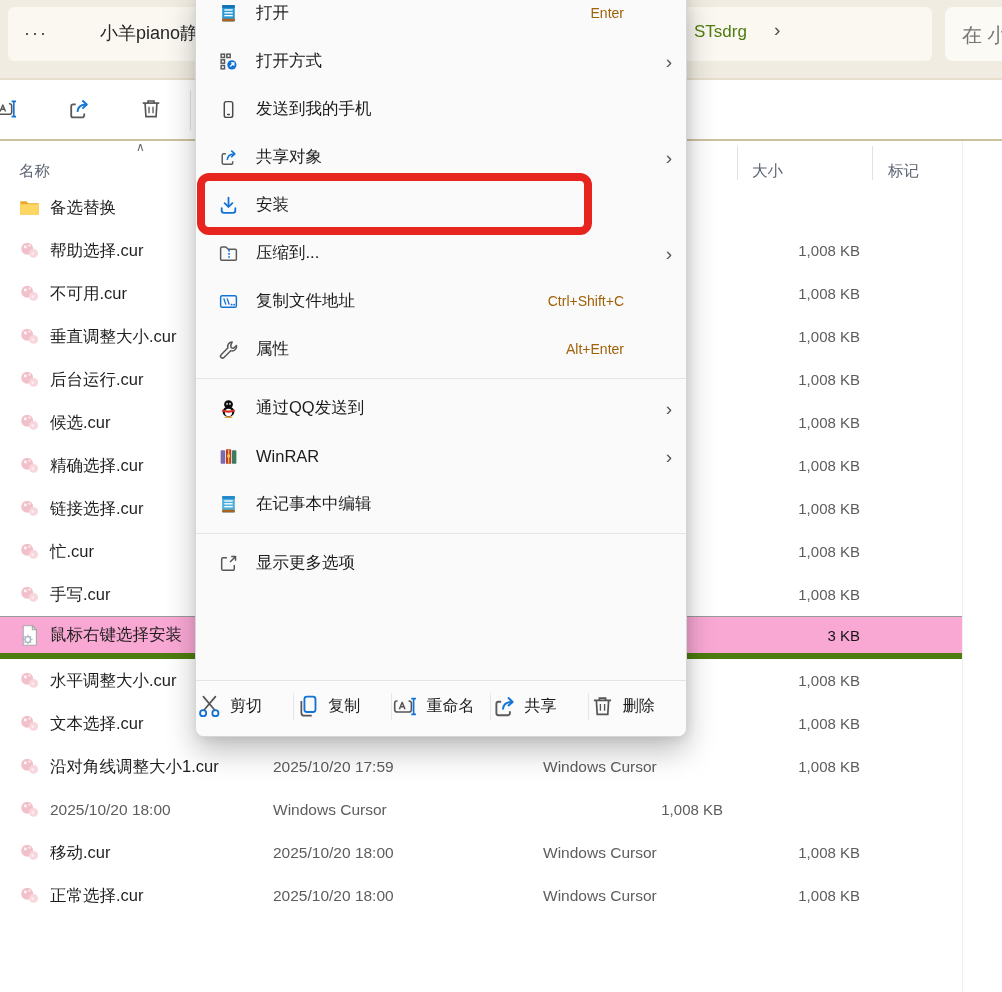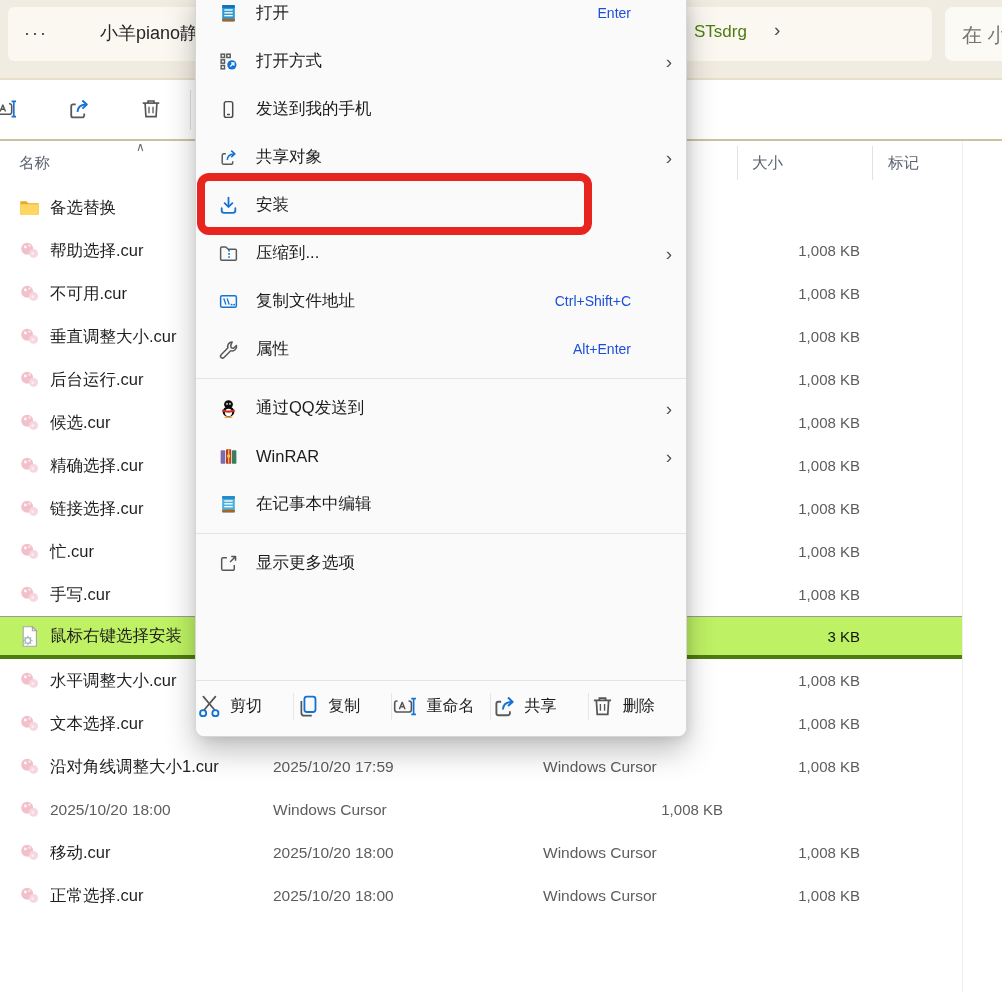--- a/index.html
+++ b/index.html
@@ -24,52 +24,52 @@
   .tb-icon{position:absolute;width:26px;height:26px;top:16px}
   .tb-icon svg{width:100%;height:100%}
   .tb-rename{left:-7px}
   .tb-share{left:66px}
   .tb-delete{left:138px}
   .tb-divider{position:absolute;left:190px;top:10px;width:1px;height:40px;background:#e0e0e0}
   
   .listarea{position:absolute;left:0;top:139px;width:1002px;height:853px;background:#ffffff}
   .header-topline{position:absolute;left:0;top:0;width:100%;height:2px;background:#cdc19e}
   .pane-line{position:absolute;left:962px;top:2px;width:1px;height:851px;background:#efefef}
-  .col-label{position:absolute;top:14px;font-size:15.5px;color:#5b6370;white-space:nowrap;cursor:default}
+  .col-label{position:absolute;top:22px;font-size:15.5px;color:#5b6370;white-space:nowrap;cursor:default}
   .col-name{left:19px}
   .col-size{left:752px}
   .col-tags{left:888px}
   .sort-caret{position:absolute;left:136px;top:1px;font-size:12px;color:#6b6b6b}
   .col-sep{position:absolute;top:7px;width:1px;height:34px;background:#e2e2e2}
   .rows{position:absolute;left:0;top:47px;width:962px}
   .frow{
     position:relative;height:43px;width:962px;box-sizing:border-box;
     display:grid;grid-template-columns:32px 223px 270px 180px 137px 1fr;
     align-items:center;padding-left:18px;
   }
-  .frow.selected{background:#bef264;border-top:1px solid #9a9a9a;border-bottom:4px solid #4d7c0f}
+  .frow.selected{background:#f9a8d4;border-top:1px solid #9a9a9a;border-bottom:6px solid #4d7c0f}
   .c-icon{width:23px;height:23px}
   .c-icon svg{width:100%;height:100%}
   .c-name{font-size:16.5px;color:#1f1e1d;white-space:nowrap;overflow:visible}
   .c-date,.c-type{font-size:15.5px;color:#5d5d5d;white-space:nowrap}
   .c-size{font-size:15px;color:#5d5d5d;text-align:right;white-space:nowrap}
   .frow.selected .c-size{color:#141414}
   
   .ctx-menu{
     position:absolute;left:195px;top:-11px;width:492px;height:748px;box-sizing:border-box;
     background:#fafafa;border:1px solid #d6d6d6;border-top:none;
     border-radius:0 0 9px 9px;overflow:hidden;
     box-shadow:0 14px 30px rgba(0,0,0,.25),2px 2px 10px rgba(0,0,0,.08);
     z-index:20;display:flex;flex-direction:column;
   }
   .menu-item{height:48px;flex:none;display:flex;align-items:center;padding:0 14px 0 22px;font-size:16.5px;color:#1c1c1c;cursor:default}
   .mi-icon{width:21px;height:21px;margin-right:17px;flex:none}
   .mi-icon svg{width:100%;height:100%}
   .mi-label{flex:1;white-space:nowrap}
-  .mi-accel{font-size:14px;color:#1d4ed8;margin-right:7px}
+  .mi-accel{font-size:14px;color:#a16207;margin-right:14px}
   .mi-chev{width:34px;text-align:right;color:#555;font-size:19px;line-height:1}
   .menu-sep{height:1px;background:#e4e4e4;margin:5px 0;flex:none}
   .qa-row{margin-top:auto;display:flex;border-top:1px solid #e4e4e4;padding:12px 0 16px;background:#fbfbfb}
   .qa-btn{flex:1;display:flex;flex-direction:row;align-items:center;gap:7px;border-left:1px solid #e6e6e6;cursor:default}
   .qa-btn:first-child{border-left:none}
   .qa-icon{width:27px;height:27px}
   .qa-icon svg{width:100%;height:100%}
   .qa-label{font-size:16px;color:#1c1c1c}
   
   .annotation-box{

